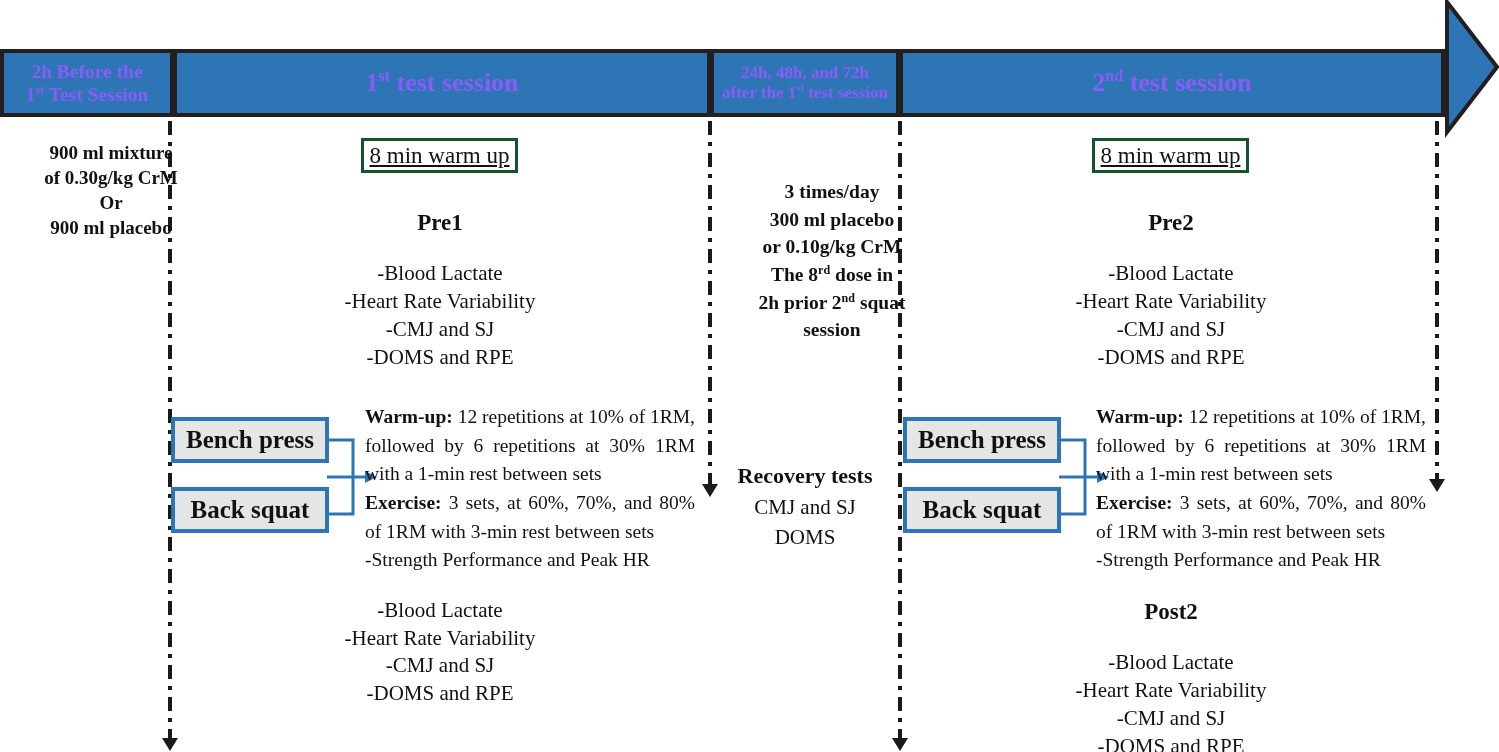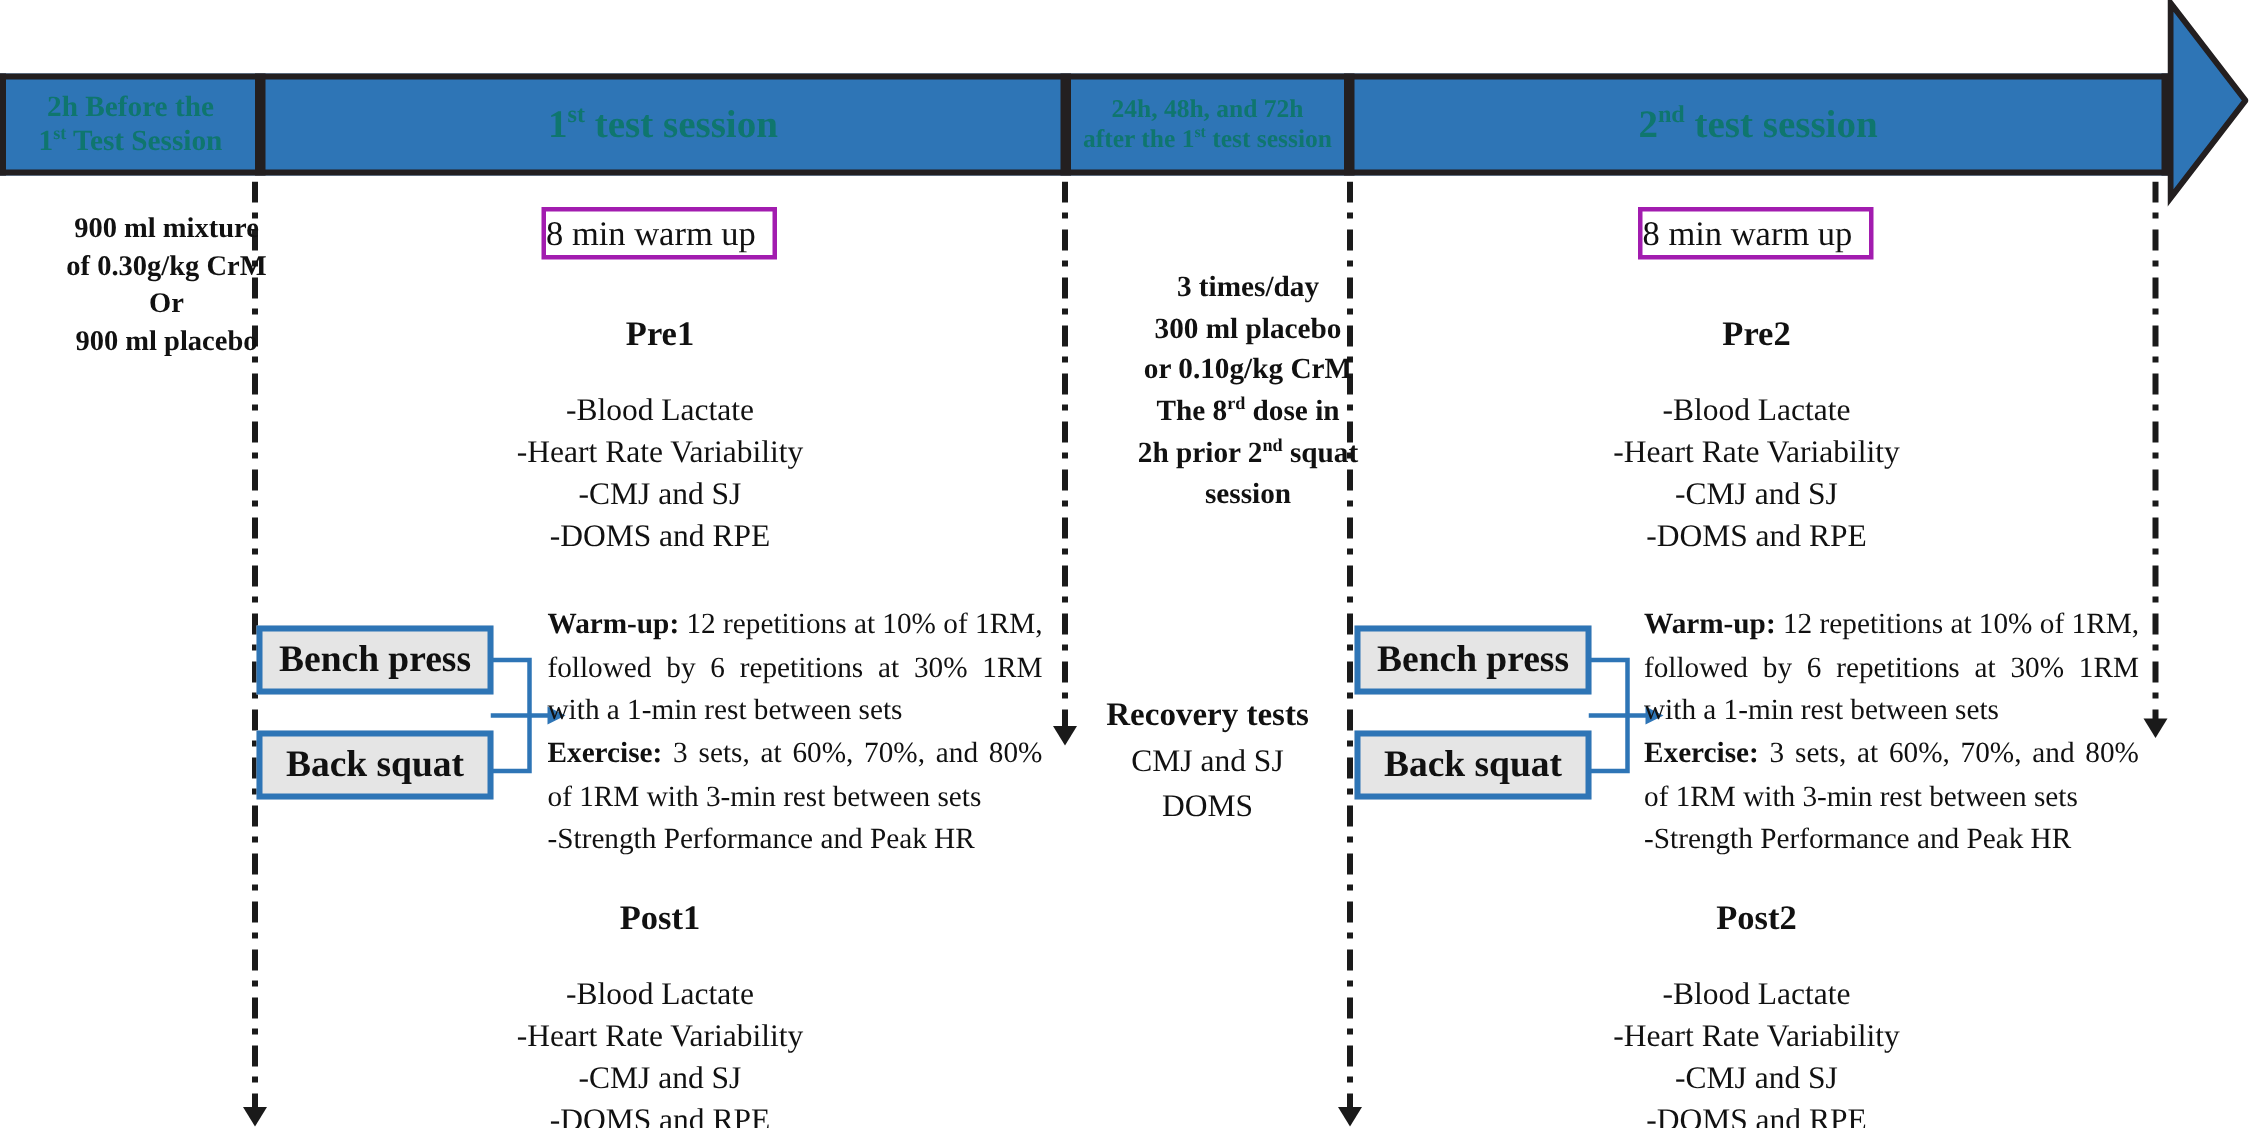--- a/index.html
+++ b/index.html
@@ -9,43 +9,43 @@
     color:#111111;
   }
   #stage{position:absolute;left:0;top:0;width:1499px;height:752px;}
 
   
   .banner{position:absolute;left:0;top:49px;width:1449px;height:68px;
           border-top:4px solid #231f20;border-bottom:4px solid #231f20;
           border-left:4px solid #231f20;box-sizing:border-box;background:#2e75b6;}
   .arrowhead{position:absolute;left:1445px;top:0px;width:54px;height:140px;}
   .seg{position:absolute;top:0;height:100%;display:flex;align-items:center;
-       justify-content:center;text-align:center;color:#0f766e;font-weight:bold;
+       justify-content:center;text-align:center;color:#8b5cf6;font-weight:bold;
        box-sizing:border-box;}
   .seg-div{position:absolute;top:49px;width:7px;height:68px;background:#231f20;}
   .seg .lbl{line-height:1.18;}
   sup{font-size:.62em;vertical-align:super;line-height:0;}
 
   
   .vline{position:absolute;width:4px;
     background-image:linear-gradient(to bottom,#1a1a1a 0 14px,transparent 14px 21px,
                      #1a1a1a 21px 25px,transparent 25px 32px);
     background-size:4px 32px;background-repeat:repeat-y;}
   .vtip{position:absolute;width:0;height:0;border-left:8px solid transparent;
         border-right:8px solid transparent;border-top:13px solid #1a1a1a;}
 
   
   .blk{position:absolute;text-align:center;line-height:1.32;}
   .blk.bold{font-weight:bold;padding-left:27px;}
   .hdg{font-weight:bold;}
 
   
-  .pill{position:absolute;border:3px solid #a21caf;background:#fff;
-        display:flex;align-items:center;justify-content:flex-start;
-        font-size:23px;box-sizing:border-box;}
+  .pill{position:absolute;border:3px solid #14532d;background:#fff;
+        display:flex;align-items:center;justify-content:center;
+        font-size:23px;box-sizing:border-box;text-decoration:underline;}
 
   
   .liftbox{position:absolute;border:4px solid #2e75b6;background:#e5e5e5;
            display:flex;align-items:center;justify-content:center;
            font-weight:bold;font-size:25px;box-sizing:border-box;}
 
   
   .presc{position:absolute;font-size:19.5px;line-height:1.47;text-align:justify;}
   .presc .t{font-weight:bold;}
   .presc .nj{text-align:left;}
@@ -134,21 +134,20 @@
     <polygon points="38,39 50,45 38,51" fill="#2e75b6"></polygon>
   </svg>
 
   <div class="presc" style="left:365px;top:403px;width:330px;">
     <div><span class="t">Warm-up:</span><span> 12 repetitions at 10% of 1RM, followed by 6 repetitions at 30% 1RM with a 1-min rest between sets</span></div>
     <div><span class="t">Exercise:</span><span> 3 sets, at 60%, 70%, and 80% of 1RM with 3-min rest between sets</span></div>
     <div class="nj">-Strength Performance and Peak HR</div>
   </div>
 
   <div class="blk" style="left:300px;top:597px;width:280px;font-size:21px;">
-    <div class="hdg" style="font-size:23px;margin-bottom:22px;">Post1</div>
     <div>-Blood Lactate</div>
     <div>-Heart Rate Variability</div>
     <div>-CMJ and SJ</div>
     <div>-DOMS and RPE</div>
   </div>
 
   <div class="blk bold" style="left:714px;top:178px;width:182px;font-size:19.5px;line-height:1.42;">
     <div>3 times/day</div>
     <div>300 ml placebo</div>
     <div>or 0.10g/kg CrM</div>

